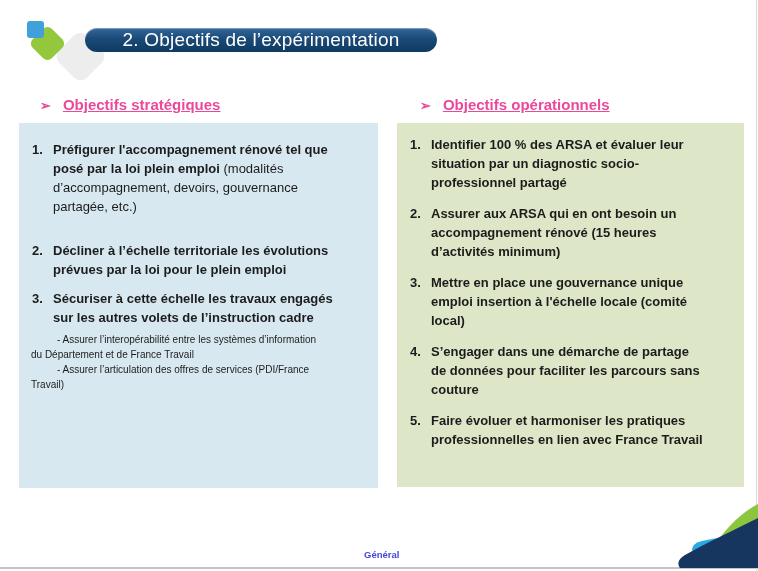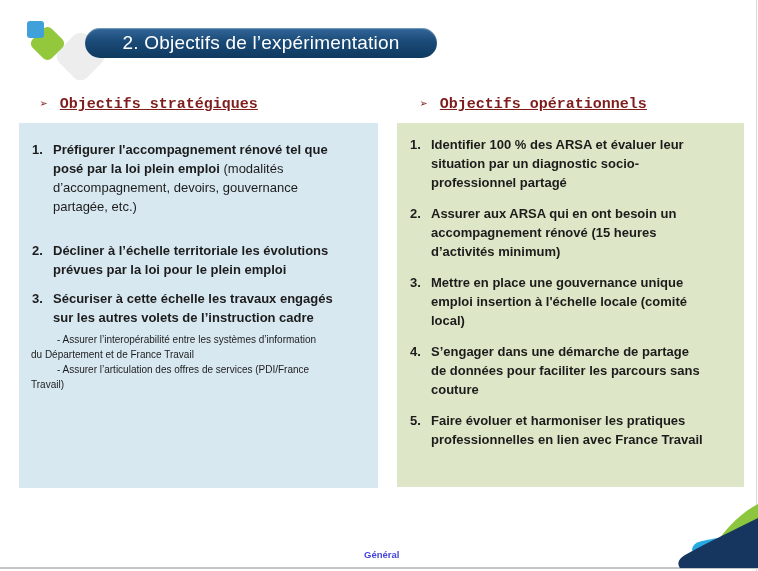--- a/index.html
+++ b/index.html
@@ -11,29 +11,29 @@
   }
   
   .logo-gray  { position:absolute; left:61px; top:37px; width:39px; height:39px;
                 background:#ededed; border-radius:9px; transform:rotate(45deg); }
   .logo-green { position:absolute; left:34px; top:30px; width:27px; height:27px;
                 background:#93c83d; border-radius:6px; transform:rotate(45deg); }
   .logo-blue  { position:absolute; left:27px; top:21px; width:17px; height:17px;
                 background:#3fa0da; border-radius:3px; }
   
   .title-pill {
-    position:absolute; left:85px; top:28px; width:352px; height:30px;
+    position:absolute; left:85px; top:28px; width:352px; height:24px;
     border-radius:15px;
     background:linear-gradient(180deg,#33679a 0%,#1a4a77 45%,#0f3a60 100%);
     box-shadow:inset 0 1px 1px rgba(255,255,255,.35);
     color:#ffffff; font-size:19px; letter-spacing:.2px;
     display:flex; align-items:center; justify-content:center;
   }
   
-  .col-header { position:absolute; top:96px; color:#7f1d1d; font-size:15px; font-weight:600;font-family:Liberation Mono, monospace; }
+  .col-header { position:absolute; top:96px; color:#ec4899; font-size:15px; font-weight:600; }
   .col-header .arrow { font-size:13px; margin-right:12px; text-decoration:none; display:inline-block; }
   .col-header .label { text-decoration:underline; }
   .header-left  { left:40px; }
   .header-right { left:420px; }
   
   .box { position:absolute; box-sizing:border-box; }
   .box-left  { left:19px;  top:123px; width:359px; height:365px;
                background:#d8e8f1; padding:17px 6px 8px 12px; }
   .box-right { left:397px; top:123px; width:347px; height:364px;
                background:#dde6c6; padding:12px 10px 8px 12px; }

